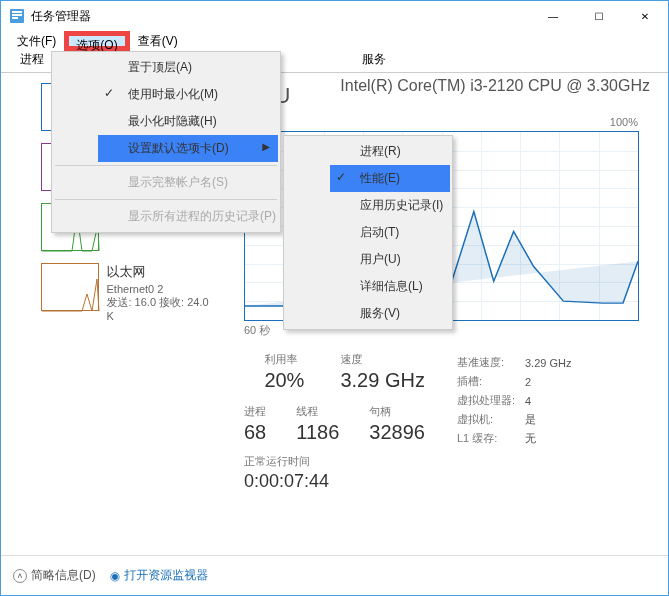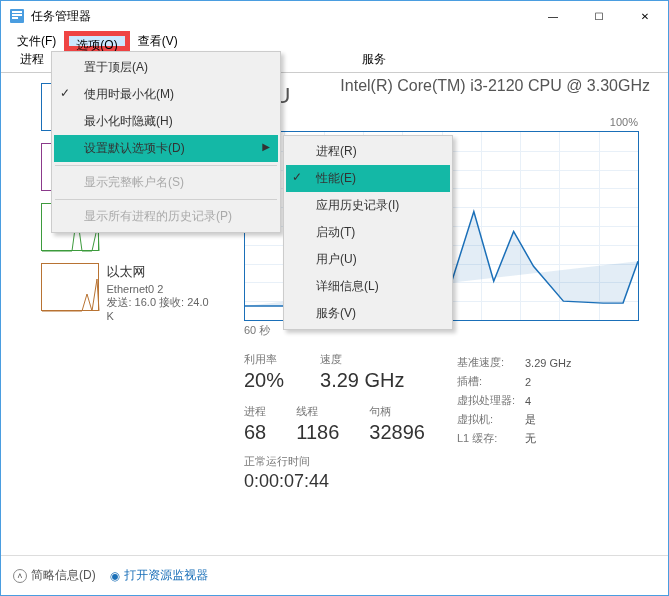--- a/index.html
+++ b/index.html
@@ -37,40 +37,40 @@
 .content { flex: 1; padding: 10px 18px; position: relative; }
 .cpu-title { font-size: 22px; font-weight: 300; color: #555; }
 .cpu-sub { font-size: 16px; color: #555; position: absolute; right: 18px; top: 4px; }
 .bigchart { width: 395px; height: 190px; border: 1px solid #1a6fb8; background: #fff; margin-top: 22px; position: relative; }
 .bigchart .grid { position: absolute; inset: 0; }
 .bigchart .grid div.v { position: absolute; top: 0; bottom: 0; border-left: 1px solid #e8f0f8; }
 .bigchart .grid div.h { position: absolute; left: 0; right: 0; border-top: 1px solid #e8f0f8; }
 .pct100 { position: absolute; right: 0; top: -16px; font-size: 11px; color: #777; }
 .x60 { font-size: 11px; color: #777; margin-top: 2px; }
 
-.stats { display: flex; gap: 36px; margin-top: 14px; font-size: 12px; }
+.stats { display: flex; gap: 36px; margin-top: 14px; font-size: 12px; justify-content: flex-end; }
 .statcol .lbl { color: #777; font-size: 11px; }
 .statcol .val { font-size: 20px; color: #333; margin-top: 2px; }
 .stats2 { display: flex; gap: 30px; margin-top: 12px; font-size: 12px; }
 .rightstats { font-size: 11px; color: #555; }
 .rightstats td { padding: 1px 8px 1px 0; }
 .rightstats td:first-child { color: #777; }
 
 .uptime { margin-top: 10px; font-size: 11px; color: #777; }
 .uptime .val { font-size: 18px; color: #333; margin-top: 2px; }
 
 .statusbar { position: absolute; bottom: 0; left: 0; right: 0; height: 40px; border-top: 1px solid #ddd; display: flex; align-items: center; padding: 0 12px; gap: 14px; font-size: 12px; }
 .statusbar .link { color: #555; display: flex; align-items: center; gap: 4px; }
 .statusbar .link2 { color: #1a6fb8; }
 
 
 .dropdown { position: absolute; background: #f0f0f0; border: 1px solid #ccc; box-shadow: 3px 3px 4px rgba(0,0,0,0.2); font-size: 12px; z-index: 100; padding: 2px; }
-.dropdown .mi { padding: 5px 30px 5px 30px; white-space: nowrap; position: relative; color: #333; }
+.dropdown .mi { padding: 5px 30px 5px 30px; white-space: nowrap; position: relative; color: #333; margin-left: 44px; }
 .dropdown .mi.disabled { color: #aaa; }
-.dropdown .mi.hover { background: #14b8a6; }
+.dropdown .mi.hover { background: #3b82f6; }
 .dropdown .mi .check { position: absolute; left: 6px; top: 5px; }
 .dropdown .mi .arrow { position: absolute; right: 8px; top: 6px; font-size: 10px; }
 .dropdown .sep { height: 1px; background: #d0d0d0; margin: 3px 1px; }
 .menu1 { left: 50px; top: 50px; width: 230px; }
 .menu2 { left: 282px; top: 134px; width: 170px; }
 
 svg.lines { position: absolute; inset: 0; }
 </style>
 </head>
 <body>

